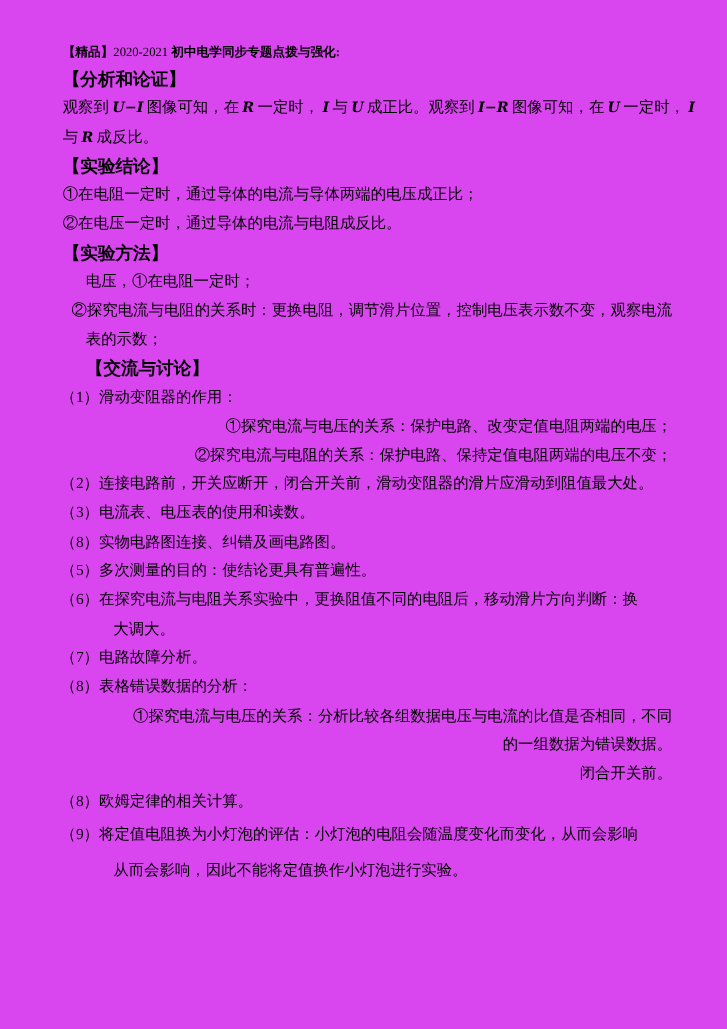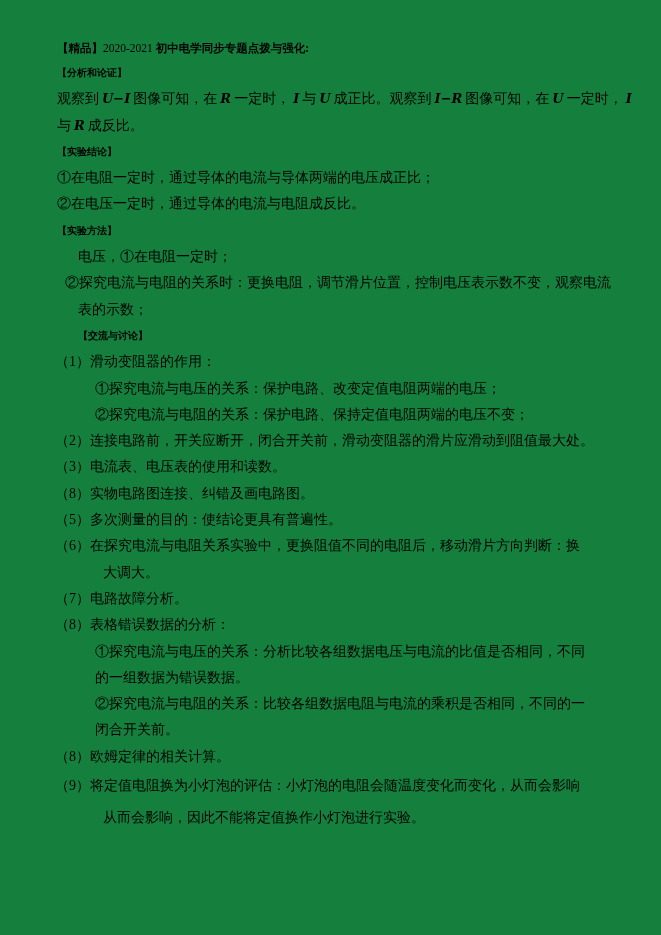--- a/index.html
+++ b/index.html
@@ -4,56 +4,56 @@
 <style>
   html, body {
     margin: 0;
     padding: 0;
     background: #ffffff;
   }
   .page {
     position: relative;
     width: 661px;
     height: 935px;
-    background: #15803d;
+    background: #d946ef;
     box-sizing: border-box;
     padding: 36px 50px 0 57px;
     color: #000000;
     font-family: "Liberation Serif", "DejaVu Serif", serif;
     overflow: hidden;
   }
   .ln {
     margin: 0;
     height: 26.3px;
     line-height: 26.3px;
     font-size: 14px;
     white-space: nowrap;
     color: #000000;
   }
   .title {
     font-size: 11.5px;
     height: 24px;
     line-height: 24px;
   }
-  .h { font-weight: bold; font-size: 10px; }
+  .h { font-weight: bold; font-size: 16px; }
   .b { font-weight: bold; }
   .mvar {
     font-family: "DejaVu Serif", "Liberation Serif", serif;
     font-style: italic;
     font-weight: bold;
     font-size: 13px;
     margin: 0 3px;
   }
   
   .ind0   { margin-left: 0; }
   .indNum { margin-left: -2px; }  
   .indA   { margin-left: 8px; }   
   .indB   { margin-left: 21px; }  
   .indC   { margin-left: 18px; }  
-  .indD   { margin-left: 38px; }  
+  .indD   { margin-left: 38px; text-align: right; }  
   .indE   { margin-left: 46px; }  
   .mt3 { margin-top: 3px; }
   .mt6 { margin-top: 6px; }
 </style>
 </head>
 <body>
 
 <div class="page">
   <div id="doc-lines">
       <p class="ln title ind0"><span class="b">【精品】</span><span>2020-2021 </span><span class="b">初中电学同步专题点拨与强化:</span></p>
@@ -74,19 +74,18 @@
       <p class="ln indNum"><span>（2）连接电路前，开关应断开，闭合开关前，滑动变阻器的滑片应滑动到阻值最大处。</span></p>
       <p class="ln indNum"><span>（3）电流表、电压表的使用和读数。</span></p>
       <p class="ln indNum"><span>（8）实物电路图连接、纠错及画电路图。</span></p>
       <p class="ln indNum"><span>（5）多次测量的目的：使结论更具有普遍性。</span></p>
       <p class="ln indNum"><span>（6）在探究电流与电阻关系实验中，更换阻值不同的电阻后，移动滑片方向判断：换</span></p>
       <p class="ln indE"><span>大调大。</span></p>
       <p class="ln indNum"><span>（7）电路故障分析。</span></p>
       <p class="ln indNum"><span>（8）表格错误数据的分析：</span></p>
       <p class="ln indD"><span>①探究电流与电压的关系：分析比较各组数据电压与电流的比值是否相同，不同</span></p>
       <p class="ln indD"><span>的一组数据为错误数据。</span></p>
-      <p class="ln indD"><span>②探究电流与电阻的关系：比较各组数据电阻与电流的乘积是否相同，不同的一</span></p>
       <p class="ln indD"><span>闭合开关前。</span></p>
       <p class="ln indNum"><span>（8）欧姆定律的相关计算。</span></p>
       <p class="ln indNum mt3"><span>（9）将定值电阻换为小灯泡的评估：小灯泡的电阻会随温度变化而变化，从而会影响</span></p>
       <p class="ln indE mt6"><span>从而会影响，因此不能将定值换作小灯泡进行实验。</span></p>
     </div>
 </div>
 
 </body></html>

